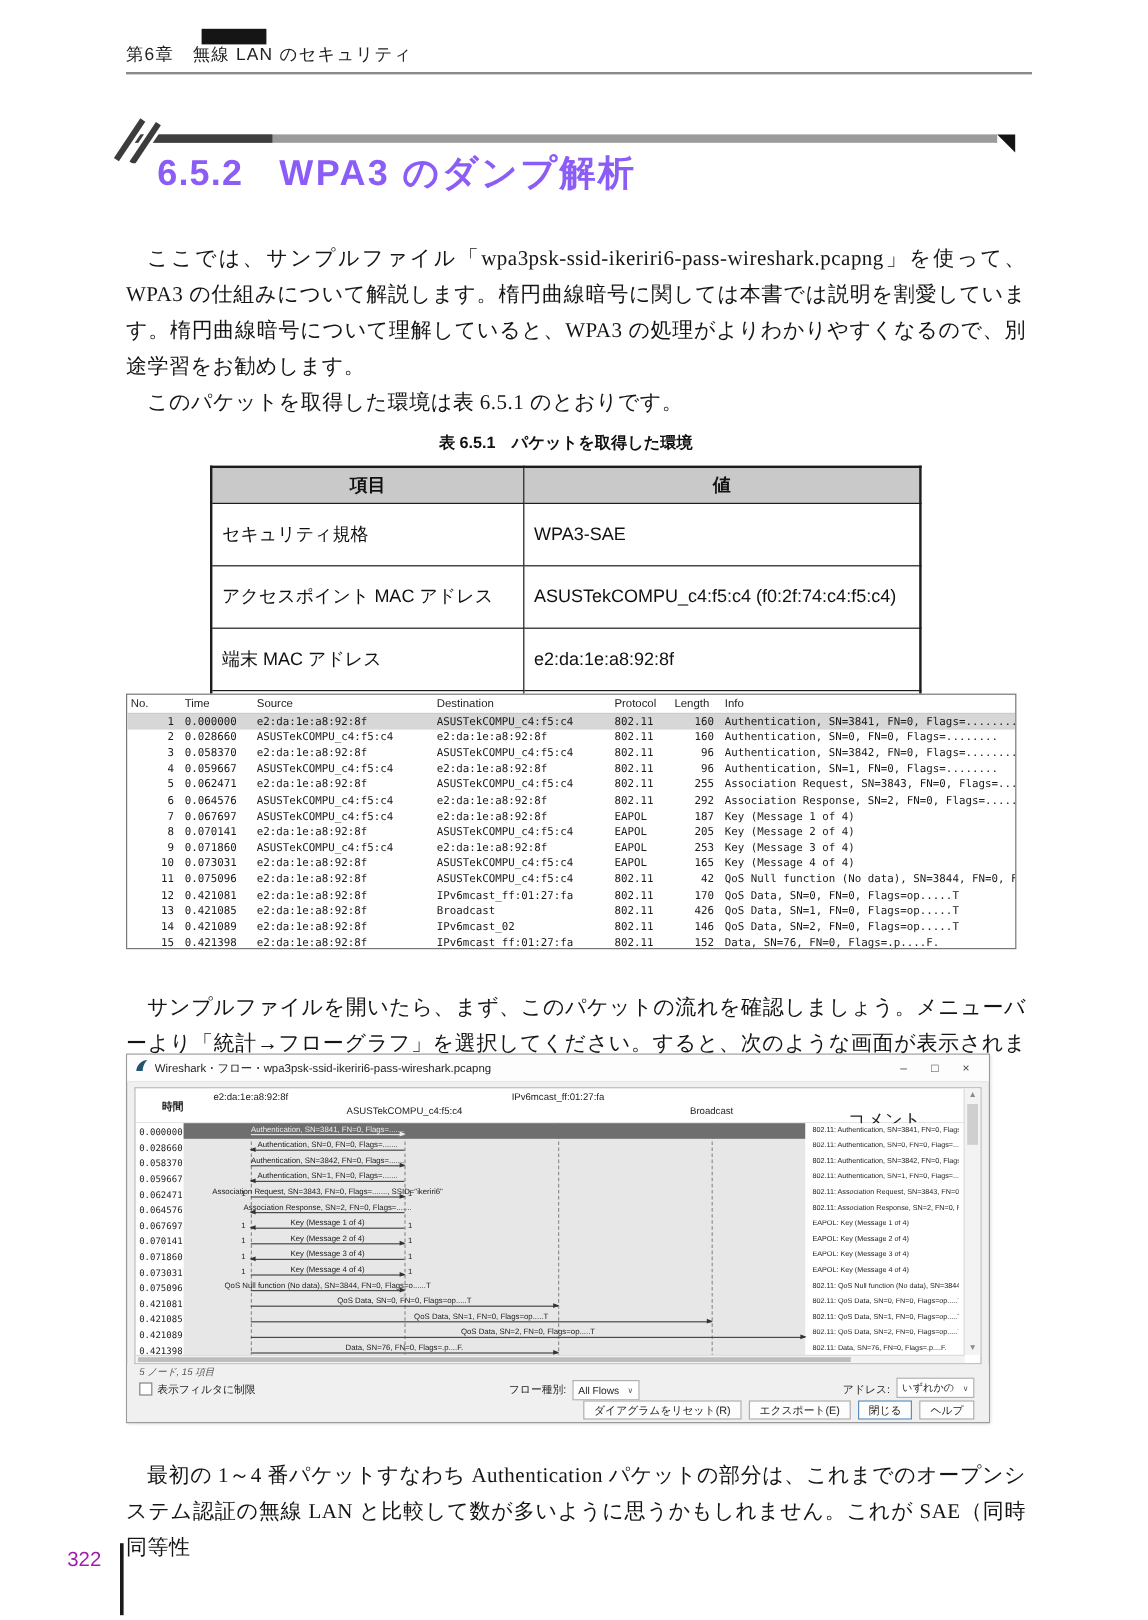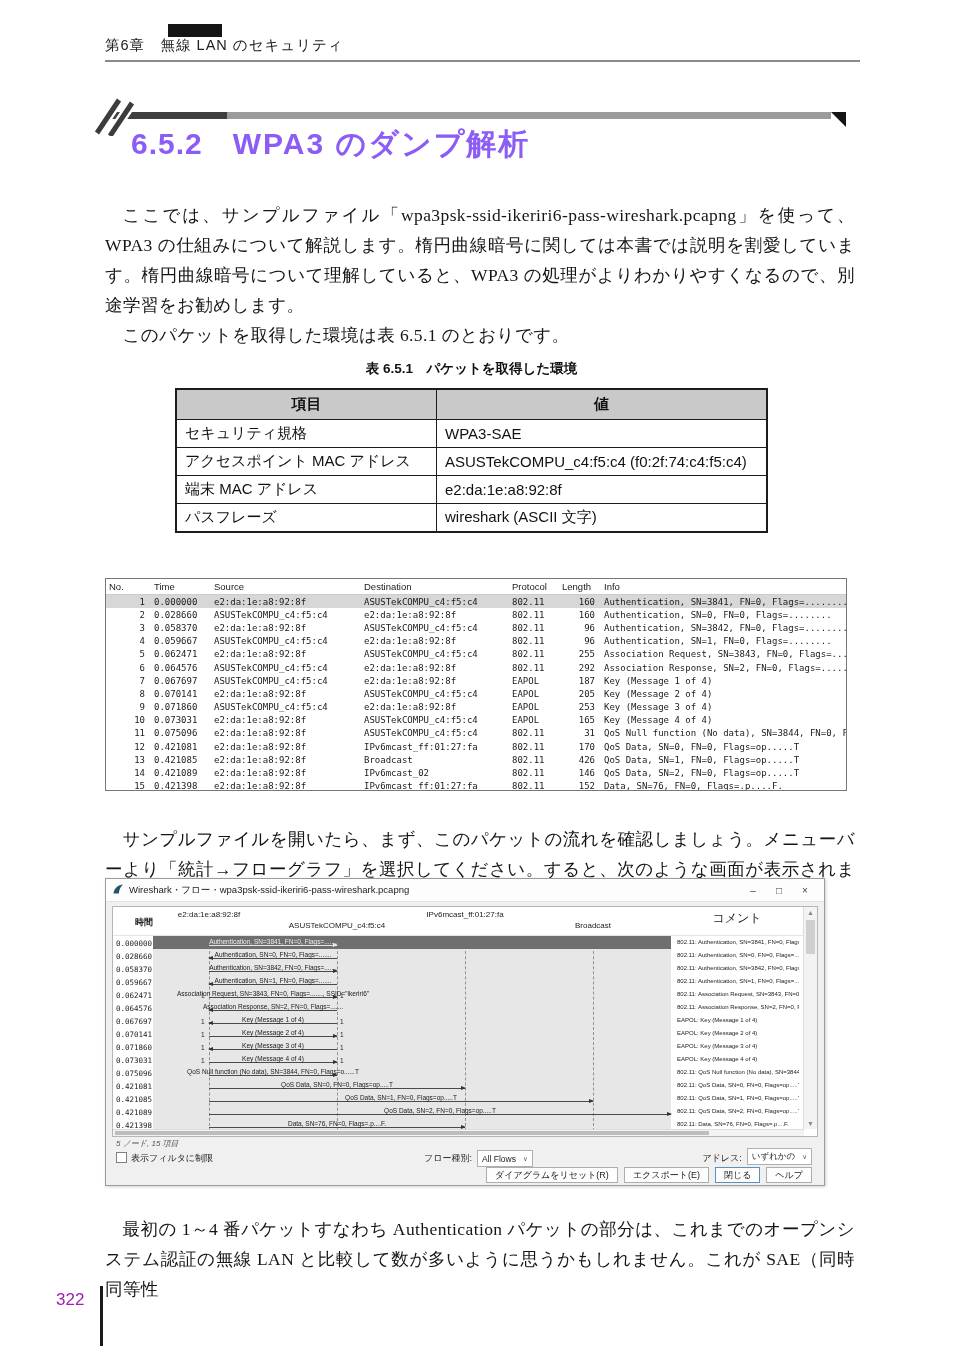--- a/index.html
+++ b/index.html
@@ -27,21 +27,21 @@
   #p2{top:302px;}
   #p3{top:806px;}
   #p4{top:1196px;}
 
   
   .tbl-caption{position:absolute;left:175px;top:360px;width:593px;text-align:center;
                font-weight:bold;font-size:13.5px;color:#111;}
   table.env{position:absolute;left:175px;top:388px;width:593px;border-collapse:collapse;
             border:2px solid #1c1c1c;font-size:15px;}
   table.env th{border:1px solid #1c1c1c;background:#c9c9c9;font-weight:bold;height:27px;text-align:center;}
-  table.env td{border:1px solid #1c1c1c;height:27px;padding:0 8px;background:#fff;}
+  table.env td{border:1px solid #1c1c1c;height:27px;padding:12px 8px;background:#fff;}
   table.env td:first-child,table.env th:first-child{width:243px;}
 
   
   .plist{position:absolute;left:105px;top:578px;width:740px;height:211px;border:1px solid #777;
          background:#fff;font-family:"DejaVu Sans Mono","Liberation Mono",monospace;font-size:9px;
          color:#1a1a1a;overflow:hidden;}
   .phead,.prow{display:grid;grid-template-columns:44px 60px 150px 148px 50px 42px 1fr;
                align-items:center;height:13.2px;white-space:nowrap;}
   .phead{height:15px;font-family:"Liberation Sans",sans-serif;font-size:9.5px;color:#222;
          border-bottom:1px solid #ccc;}
@@ -56,21 +56,21 @@
        border:1px solid #9b9b9b;box-shadow:1px 1px 3px rgba(0,0,0,.18);box-sizing:border-box;}
   .titlebar{height:22px;background:#fdfdfd;border-bottom:1px solid #e2e2e2;display:flex;
             align-items:center;padding:0 6px;}
   .titlebar .ttxt{font-size:9.5px;color:#222;margin-left:5px;flex:1;white-space:nowrap;overflow:hidden;}
   .winbtn{width:26px;text-align:center;font-size:10px;color:#444;cursor:default;}
   .panel{position:absolute;left:6px;top:27px;width:706px;height:231px;background:#fff;
          border:1px solid #b5b5b5;box-sizing:border-box;overflow:hidden;}
   .fheader{position:relative;height:28px;background:#fff;border-bottom:1px solid #e4e4e4;}
   .fheader .hlbl{position:absolute;font-size:8px;color:#222;white-space:nowrap;transform:translateX(-50%);}
   .fheader .time-lbl{left:22px;top:9px;transform:none;font-size:9px;font-weight:bold;}
-  .fheader .cmt-lbl{left:624px;top:3px;font-size:12px;}
+  .fheader .cmt-lbl{left:624px;top:17px;font-size:15px;}
   .frows{position:relative;height:195px;background:#fff;}
   .fcanvasbg{position:absolute;left:40px;width:518px;top:0;height:195px;background:#e7e7e7;}
   .lifeline{position:absolute;top:0;height:195px;width:0;border-left:1px dashed #909090;}
   .frow{position:relative;height:13px;z-index:1;}
   .fsel{position:absolute;left:40px;width:518px;top:0;height:13px;background:#6f6f6f;}
   .ftime{position:absolute;left:3px;top:3px;font-family:"DejaVu Sans Mono",monospace;font-size:7.5px;color:#222;}
   .farrow{position:absolute;top:9px;height:1px;background:#4a4a4a;}
   .farrow.finv{background:#e5e5e5;}
   .flab{position:absolute;left:50%;top:-7.5px;transform:translateX(-50%);font-size:6.5px;
         line-height:7px;color:#1a1a1a;white-space:nowrap;}
@@ -265,21 +265,21 @@
           <span class="pc pc-proto">EAPOL</span>
           <span class="pc pc-len">165</span>
           <span class="pc pc-info">Key (Message 4 of 4)</span>
         </div>
         <div class="prow">
           <span class="pc pc-no">11</span>
           <span class="pc pc-time">0.075096</span>
           <span class="pc pc-src">e2:da:1e:a8:92:8f</span>
           <span class="pc pc-dst">ASUSTekCOMPU_c4:f5:c4</span>
           <span class="pc pc-proto">802.11</span>
-          <span class="pc pc-len">31</span>
+          <span class="pc pc-len">42</span>
           <span class="pc pc-info">QoS Null function (No data), SN=3844, FN=0, Flags=o......T</span>
         </div>
         <div class="prow">
           <span class="pc pc-no">12</span>
           <span class="pc pc-time">0.421081</span>
           <span class="pc pc-src">e2:da:1e:a8:92:8f</span>
           <span class="pc pc-dst">IPv6mcast_ff:01:27:fa</span>
           <span class="pc pc-proto">802.11</span>
           <span class="pc pc-len">170</span>
           <span class="pc pc-info">QoS Data, SN=0, FN=0, Flags=op.....T</span>

